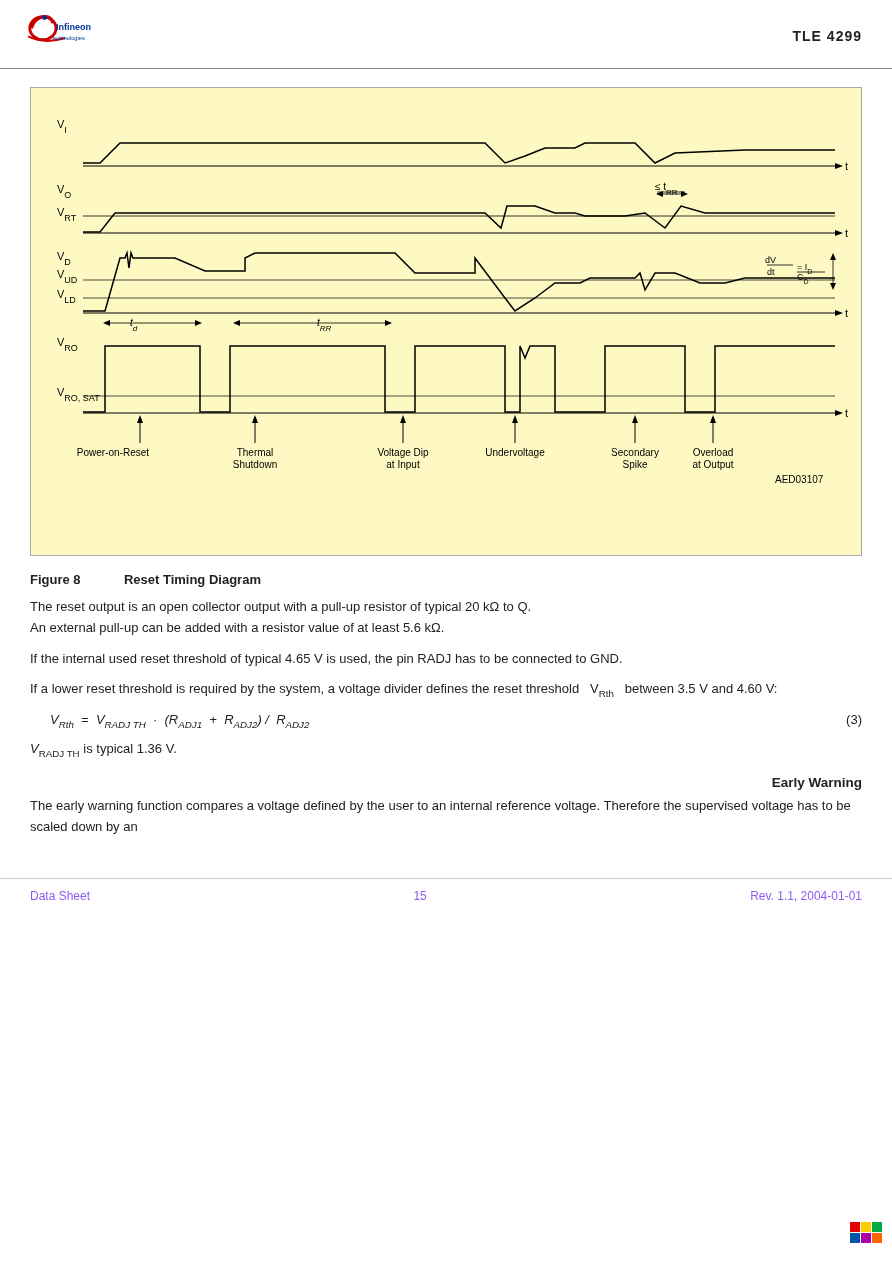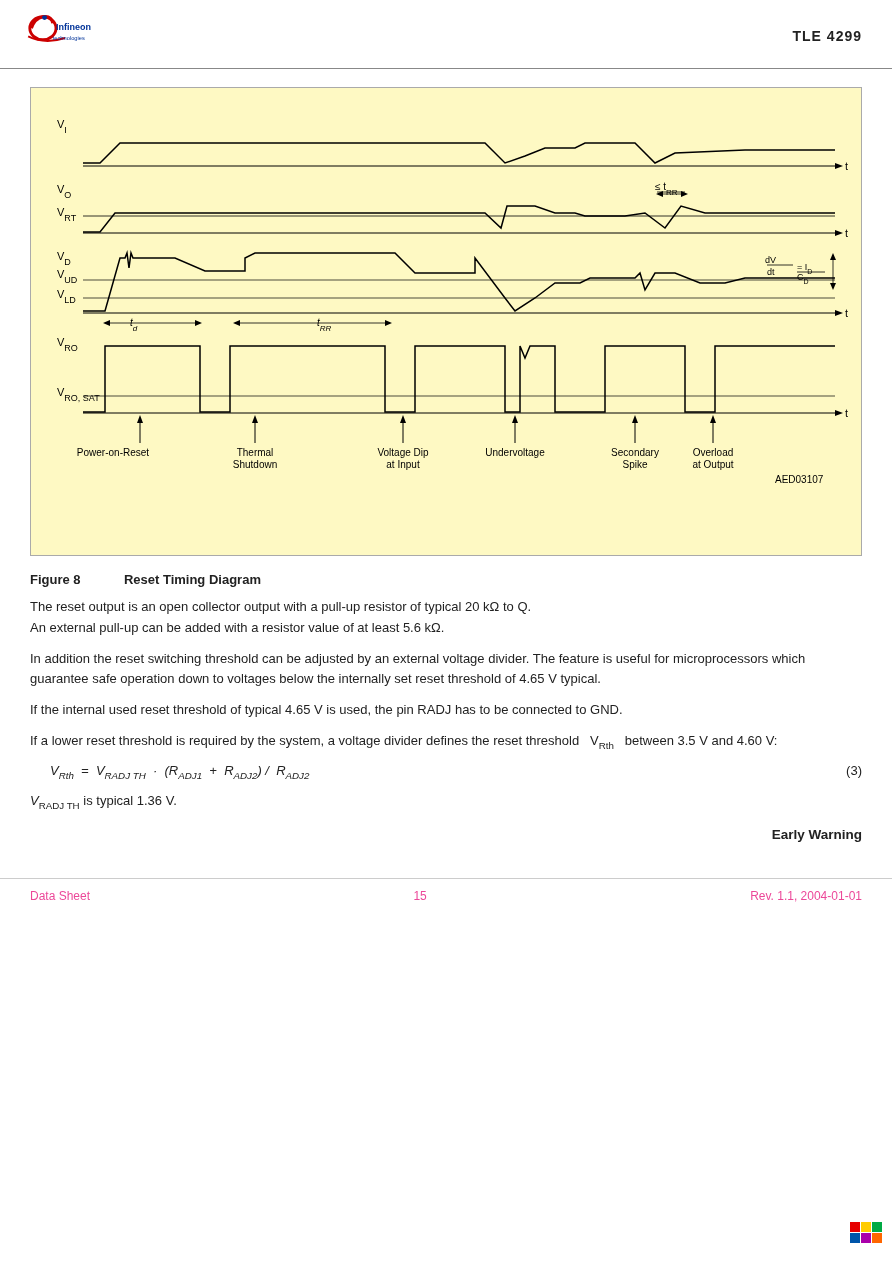--- a/index.html
+++ b/index.html
@@ -84,21 +84,21 @@
 
     
     .footer {
       display: flex;
       justify-content: space-between;
       align-items: center;
       padding: 10px 30px;
       border-top: 1px solid #ccc;
       margin-top: 20px;
       font-size: 12px;
-      color: #ec4899;
+      color: #8b5cf6;
     }
 
     
     .diagram-svg-container {
       width: 100%;
     }
 
     
     sub, sup { font-size: 0.75em; }
 
@@ -243,21 +243,20 @@
     <strong>Figure 8</strong>
     &nbsp;&nbsp;&nbsp;&nbsp;&nbsp;&nbsp;&nbsp;&nbsp;&nbsp;&nbsp;
     <strong>Reset Timing Diagram</strong>
   </div>
 
   <div class="body-text">
     <span>The reset output is an open collector output with a pull-up resistor of typical 20 k</span><span class="omega">Ω</span><span> to Q.</span><br>
     <span>An external pull-up can be added with a resistor value of at least 5.6 k</span><span class="omega">Ω</span><span>.</span>
   </div>
 
-  <div class="body-text">In addition the reset switching threshold can be adjusted by an external voltage divider. The feature is useful for microprocessors which guarantee safe operation down to voltages below the internally set reset threshold of 4.65 V typical.</div>
 
   <div class="body-text">If the internal used reset threshold of typical 4.65 V is used, the pin RADJ has to be connected to GND.</div>
 
   <div class="body-text">
     <span>If a lower reset threshold is required by the system, a voltage divider defines the reset threshold</span>
     &nbsp;
     <span class="inline-formula">V<sub>Rth</sub></span>
     &nbsp;
     <span>between 3.5 V and 4.60 V:</span>
   </div>
@@ -277,20 +276,21 @@
     <span class="formula-number">(3)</span>
   </div>
 
   <div class="body-text">
     <i>V</i><sub>RADJ TH</sub>
     <span>  is typical 1.36 V.</span>
   </div>
 
   <div class="section-heading">Early Warning</div>
 
+  <div class="body-text">The early warning function compares a voltage defined by the user to an internal reference voltage. Therefore the supervised voltage has to be scaled down by an</div>
 
 </div>
 
 <div class="footer">
   <span>Data Sheet</span>
   <span>15</span>
   <span>Rev. 1.1, 2004-01-01</span>
 </div>
 
 <div style="position:fixed; bottom:10px; right:10px;">

